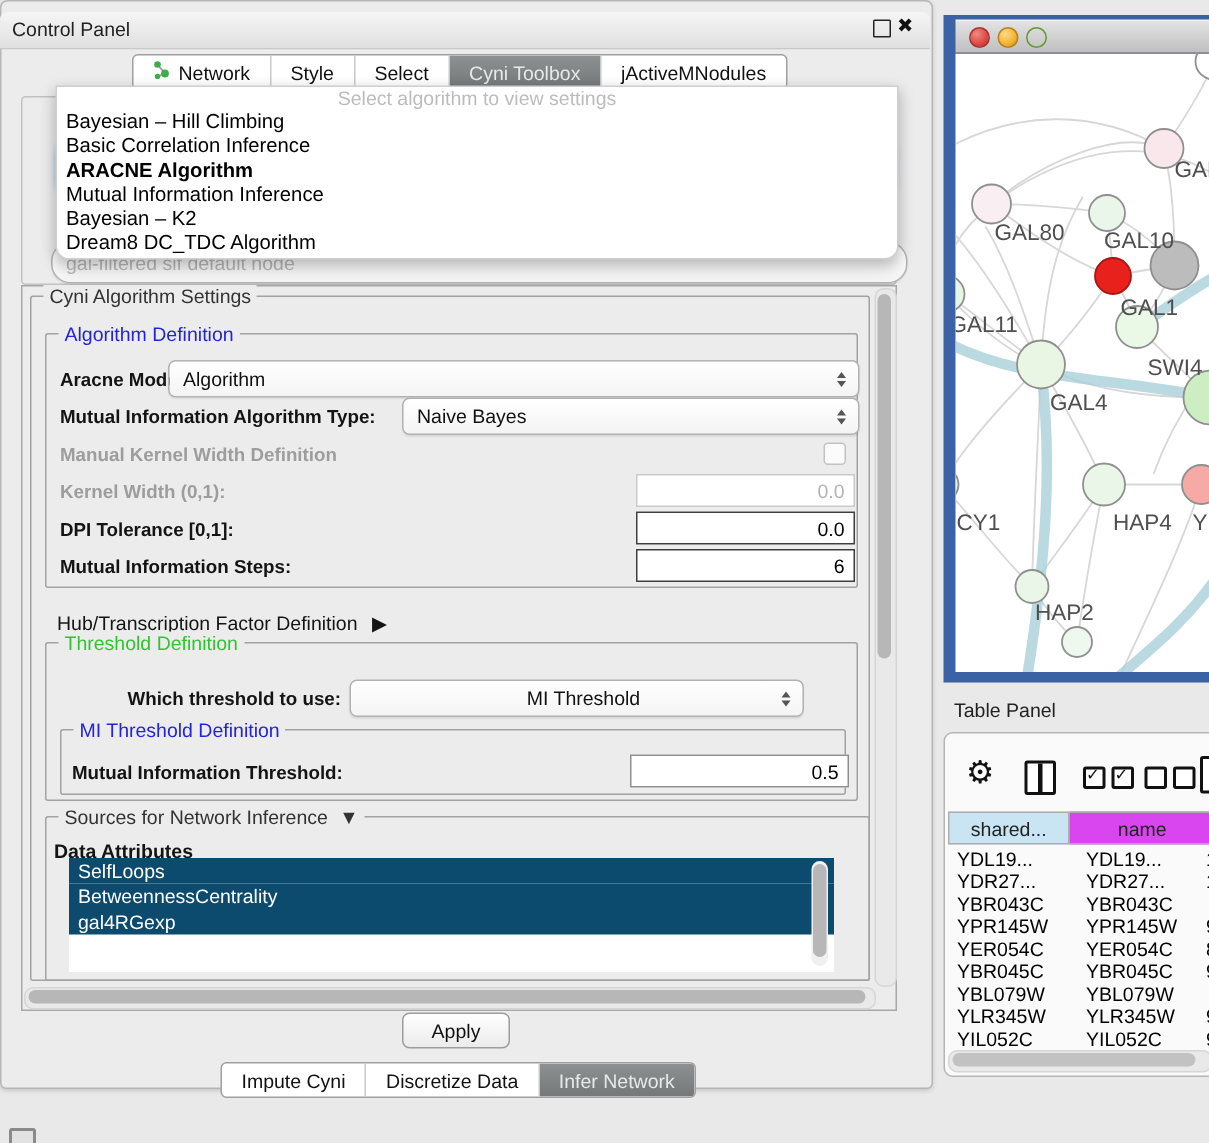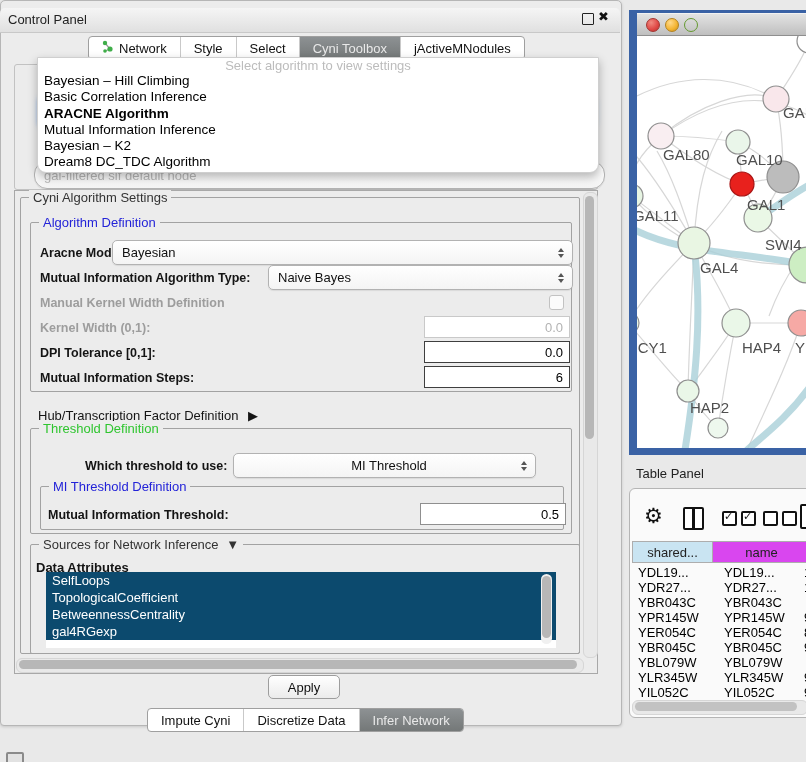--- a/index.html
+++ b/index.html
@@ -133,21 +133,21 @@
 
 <div class="group" style="left:20px;top:197px;width:558px;height:455px;">
   <span class="legend">Cyni Algorithm Settings</span>
 </div>
 
 <div class="group" style="left:30px;top:222px;width:540px;height:168px;">
   <span class="legend blue">Algorithm Definition</span>
 </div>
 <div class="lbl" style="left:40px;top:246px;">Aracne Mode:</div>
 <div class="combo" style="left:112px;top:240px;width:450px;height:23px;">
-  <span>Bayesian</span>
+  <span>Algorithm</span>
   <span class="arrows">
       <span class="tri-up"></span>
       <span class="tri-dn"></span>
     </span>
 </div>
 <div class="lbl" style="left:40px;top:271px;">Mutual Information Algorithm Type:</div>
 <div class="combo" style="left:268px;top:265px;width:294px;height:23px;">
   <span>Naive Bayes</span>
   <span class="arrows">
       <span class="tri-up"></span>
@@ -195,21 +195,20 @@
 
 <div class="group" style="left:30px;top:544px;width:548px;height:108px;">
   <span class="legend">
     <span>Sources for Network Inference</span>
     <span style="margin-left:4px;">▼</span>
   </span>
 </div>
 <div class="lbl" style="left:36px;top:560px;font-size:13px;">Data Attributes</div>
 <div class="abs" style="left:46px;top:572px;width:510px;height:76px;background:#fff;overflow:hidden;" id="src-list">
     <div class="src-item">SelfLoops</div>
-    <div class="src-item">TopologicalCoefficient</div>
     <div class="src-item">BetweennessCentrality</div>
     <div class="src-item">gal4RGexp</div>
   </div>
 <div class="scroll-track" style="left:541px;top:574px;width:11px;height:70px;border:none;background:#f0f0f0;">
   <div class="scroll-thumb" style="left:1px;top:2px;width:9px;height:62px;"></div>
 </div>
 
 <div class="abs apply-btn">
   <span>Apply</span>
 </div>

